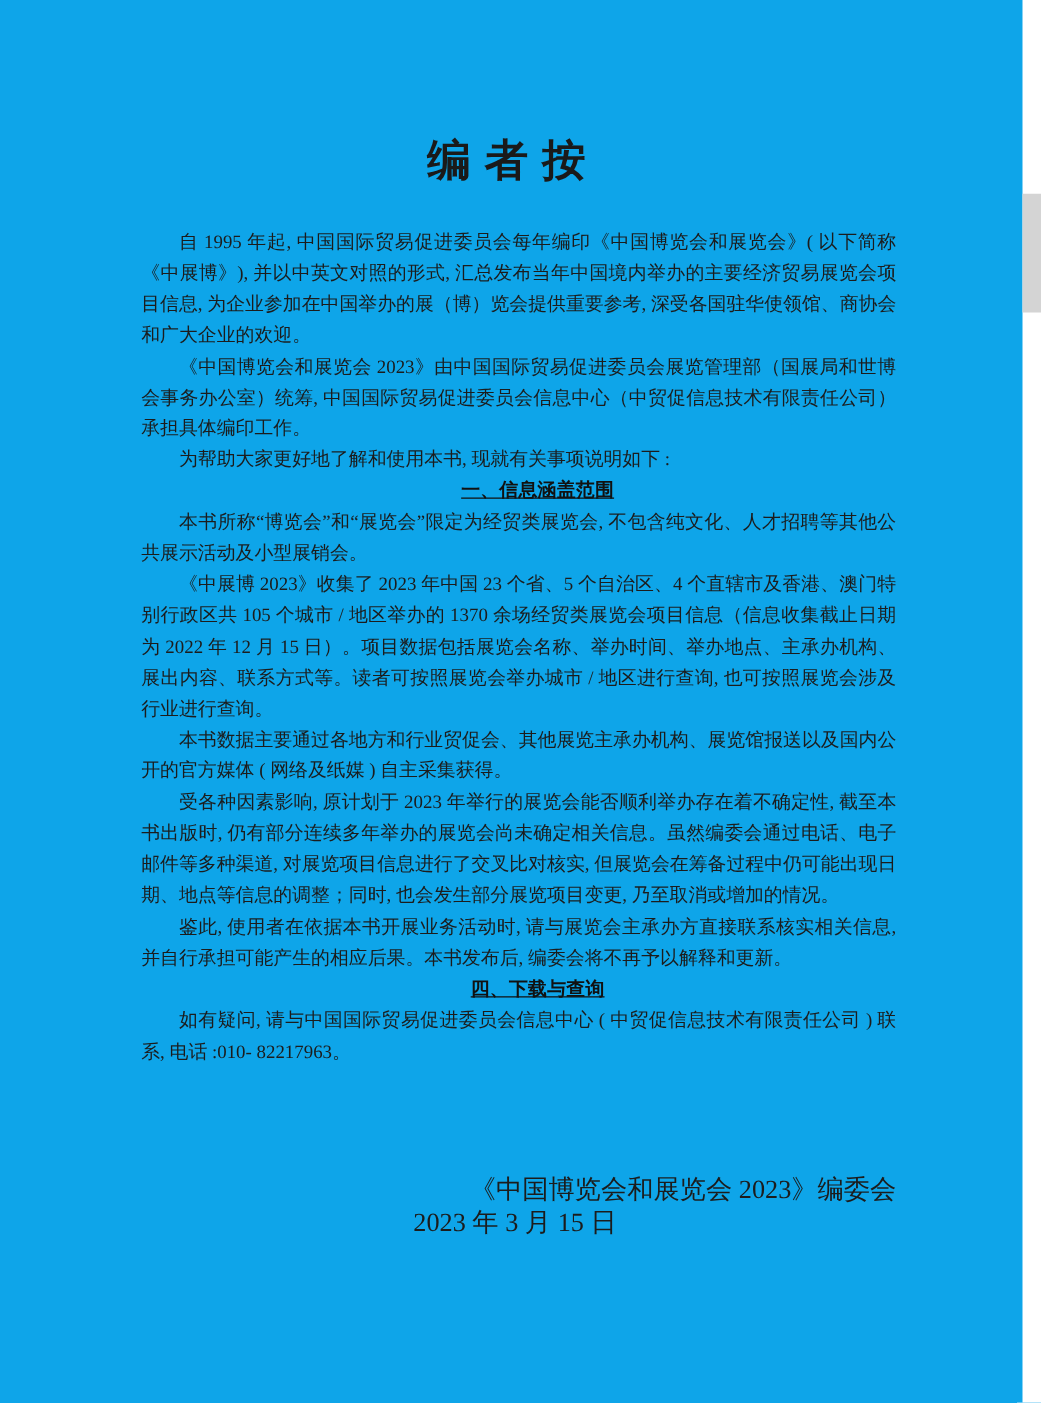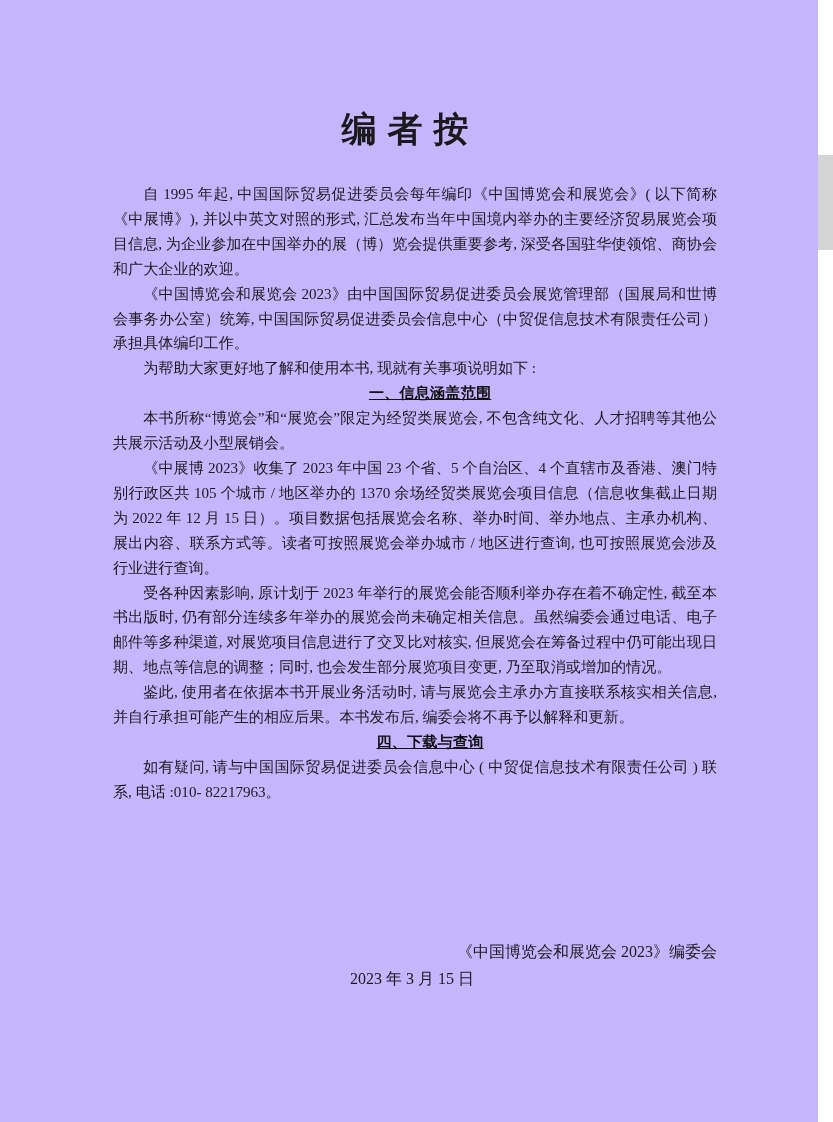--- a/index.html
+++ b/index.html
@@ -17,21 +17,21 @@
     color: #1a1a1a;
   }
 
   
   #page-sheet {
     position: absolute;
     left: 0;
     top: 0;
     width: 833px;
     height: 1122px;
-    background: #c4b5fd;
+    background: #0ea5e9;
     box-sizing: border-box;
   }
 
   
   #doc-title {
     position: absolute;
     left: 0;
     top: 108px;
     width: 810px;
     text-align: center;
@@ -75,21 +75,21 @@
     text-align: center;
     text-decoration: underline;
   }
 
   
   #signature {
     position: absolute;
     left: 113px;
     top: 938px;
     width: 604px;
-    font-size: 16px;
+    font-size: 21px;
     line-height: 27px;
     text-align: right;
     color: #1c1c1c;
   }
   #sig-date {
     padding-right: 6px;
     text-align: center;
   }
 
   
@@ -118,20 +118,21 @@
 
   <div id="doc-title">编者按</div>
 
   <div id="doc-body">
       <p class="para">自 1995 年起, 中国国际贸易促进委员会每年编印《中国博览会和展览会》( 以下简称《中展博》), 并以中英文对照的形式, 汇总发布当年中国境内举办的主要经济贸易展览会项目信息, 为企业参加在中国举办的展（博）览会提供重要参考, 深受各国驻华使领馆、商协会和广大企业的欢迎。</p>
       <p class="para">《中国博览会和展览会 2023》由中国国际贸易促进委员会展览管理部（国展局和世博会事务办公室）统筹, 中国国际贸易促进委员会信息中心（中贸促信息技术有限责任公司）承担具体编印工作。</p>
       <p class="para">为帮助大家更好地了解和使用本书, 现就有关事项说明如下 :</p>
       <p class="heading">一、信息涵盖范围</p>
       <p class="para">本书所称“博览会”和“展览会”限定为经贸类展览会, 不包含纯文化、人才招聘等其他公共展示活动及小型展销会。</p>
       <p class="para">《中展博 2023》收集了 2023 年中国 23 个省、5 个自治区、4 个直辖市及香港、澳门特别行政区共 105 个城市 / 地区举办的 1370 余场经贸类展览会项目信息（信息收集截止日期为 2022 年 12 月 15 日）。项目数据包括展览会名称、举办时间、举办地点、主承办机构、展出内容、联系方式等。读者可按照展览会举办城市 / 地区进行查询, 也可按照展览会涉及行业进行查询。</p>
+      <p class="para">本书数据主要通过各地方和行业贸促会、其他展览主承办机构、展览馆报送以及国内公开的官方媒体 ( 网络及纸媒 ) 自主采集获得。</p>
       <p class="para">受各种因素影响, 原计划于 2023 年举行的展览会能否顺利举办存在着不确定性, 截至本书出版时, 仍有部分连续多年举办的展览会尚未确定相关信息。虽然编委会通过电话、电子邮件等多种渠道, 对展览项目信息进行了交叉比对核实, 但展览会在筹备过程中仍可能出现日期、地点等信息的调整；同时, 也会发生部分展览项目变更, 乃至取消或增加的情况。</p>
       <p class="para">鉴此, 使用者在依据本书开展业务活动时, 请与展览会主承办方直接联系核实相关信息, 并自行承担可能产生的相应后果。本书发布后, 编委会将不再予以解释和更新。</p>
       <p class="heading">四、下载与查询</p>
       <p class="para">如有疑问, 请与中国国际贸易促进委员会信息中心 ( 中贸促信息技术有限责任公司 ) 联系, 电话 :010- 82217963。</p>
     </div>
 
   <div id="signature">
     <div>《中国博览会和展览会 2023》编委会</div>
     <div id="sig-date">2023 年 3 月 15 日</div>
   </div>

